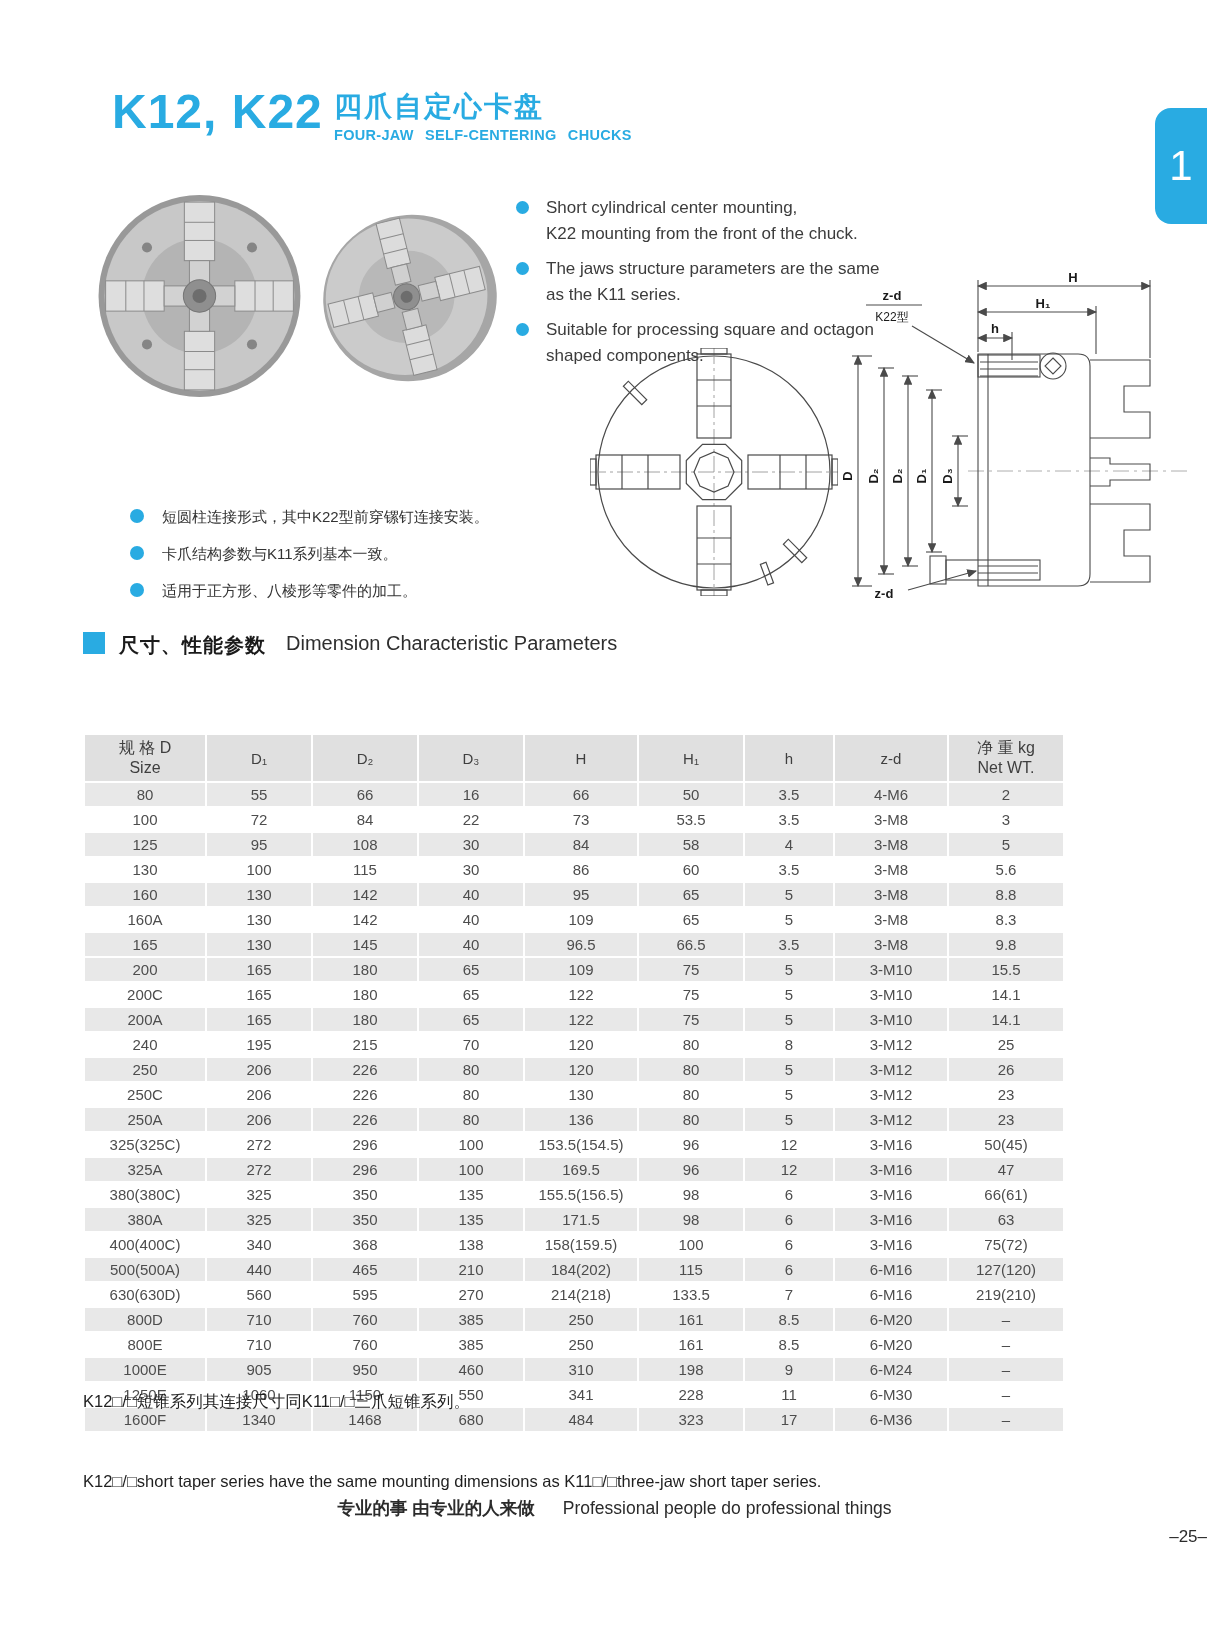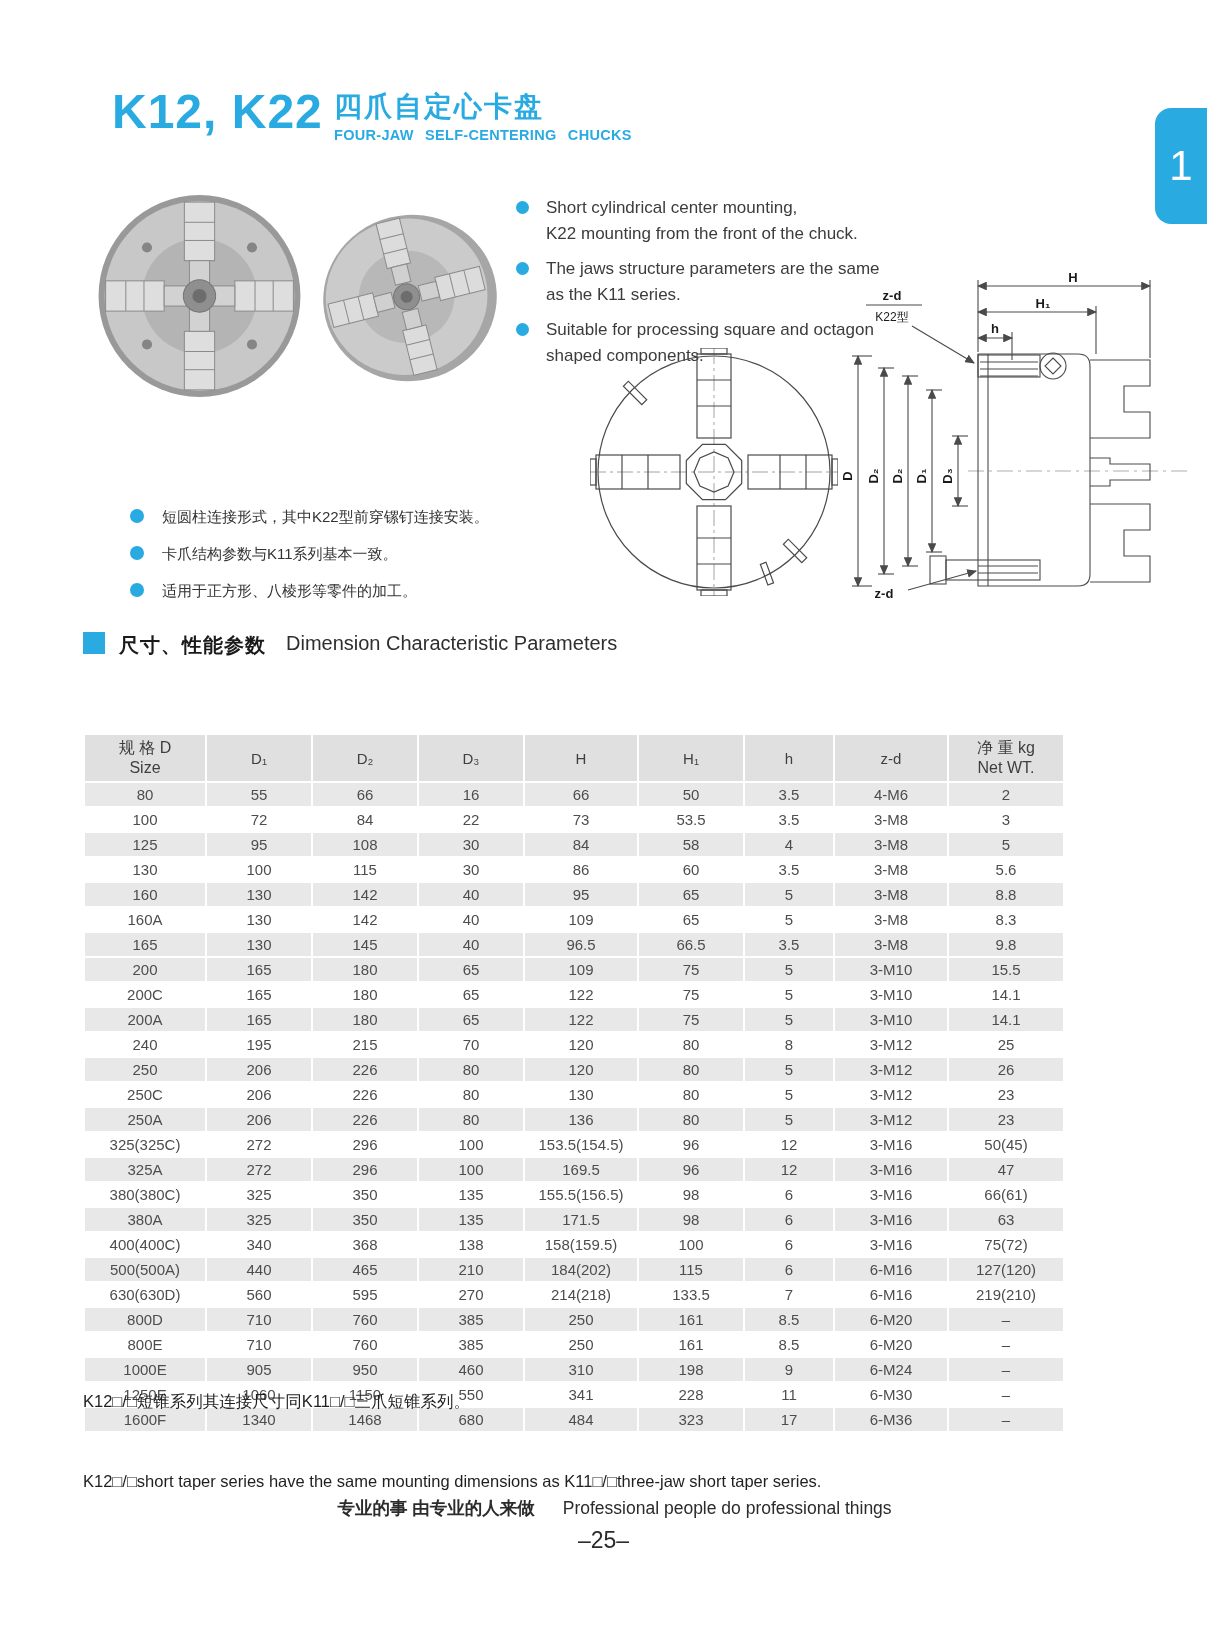--- a/index.html
+++ b/index.html
@@ -53,21 +53,21 @@
   .dim-table th .h2line { line-height:20px; font-size:16px; }
   .dim-table td { text-align:center; height:23px; padding:0; }
   .dim-table tr.shaded td { background:#e8e8e8; }
 
   
   .note { position:absolute; left:83px; font-size:16.5px; color:#1f1f1f; }
   .note-zh { top:1391px; }
   .note-en { top:1472px; }
   .footer-line { position:absolute; top:1496px; left:0; width:100%; text-align:center; font-size:17.5px; color:#2b2b2b;padding-left:22px; }
   .footer-zh { font-weight:700; margin-right:28px; }
-  .page-number { position:absolute; top:1527px; left:0; width:100%; text-align:center; font-size:23px; color:#2b2b2b; }
+  .page-number { position:absolute; top:1527px; left:0; width:100%; text-align:right; font-size:17px; color:#2b2b2b; }
 </style>
 </head>
 <body>
 
 <div class="page">
 
   <div class="model-title">K12, K22</div>
   <div class="cn-title">四爪自定心卡盘</div>
   <div class="en-title">FOUR-JAW SELF-CENTERING CHUCKS</div>
   <div class="chapter-tab">1</div>

